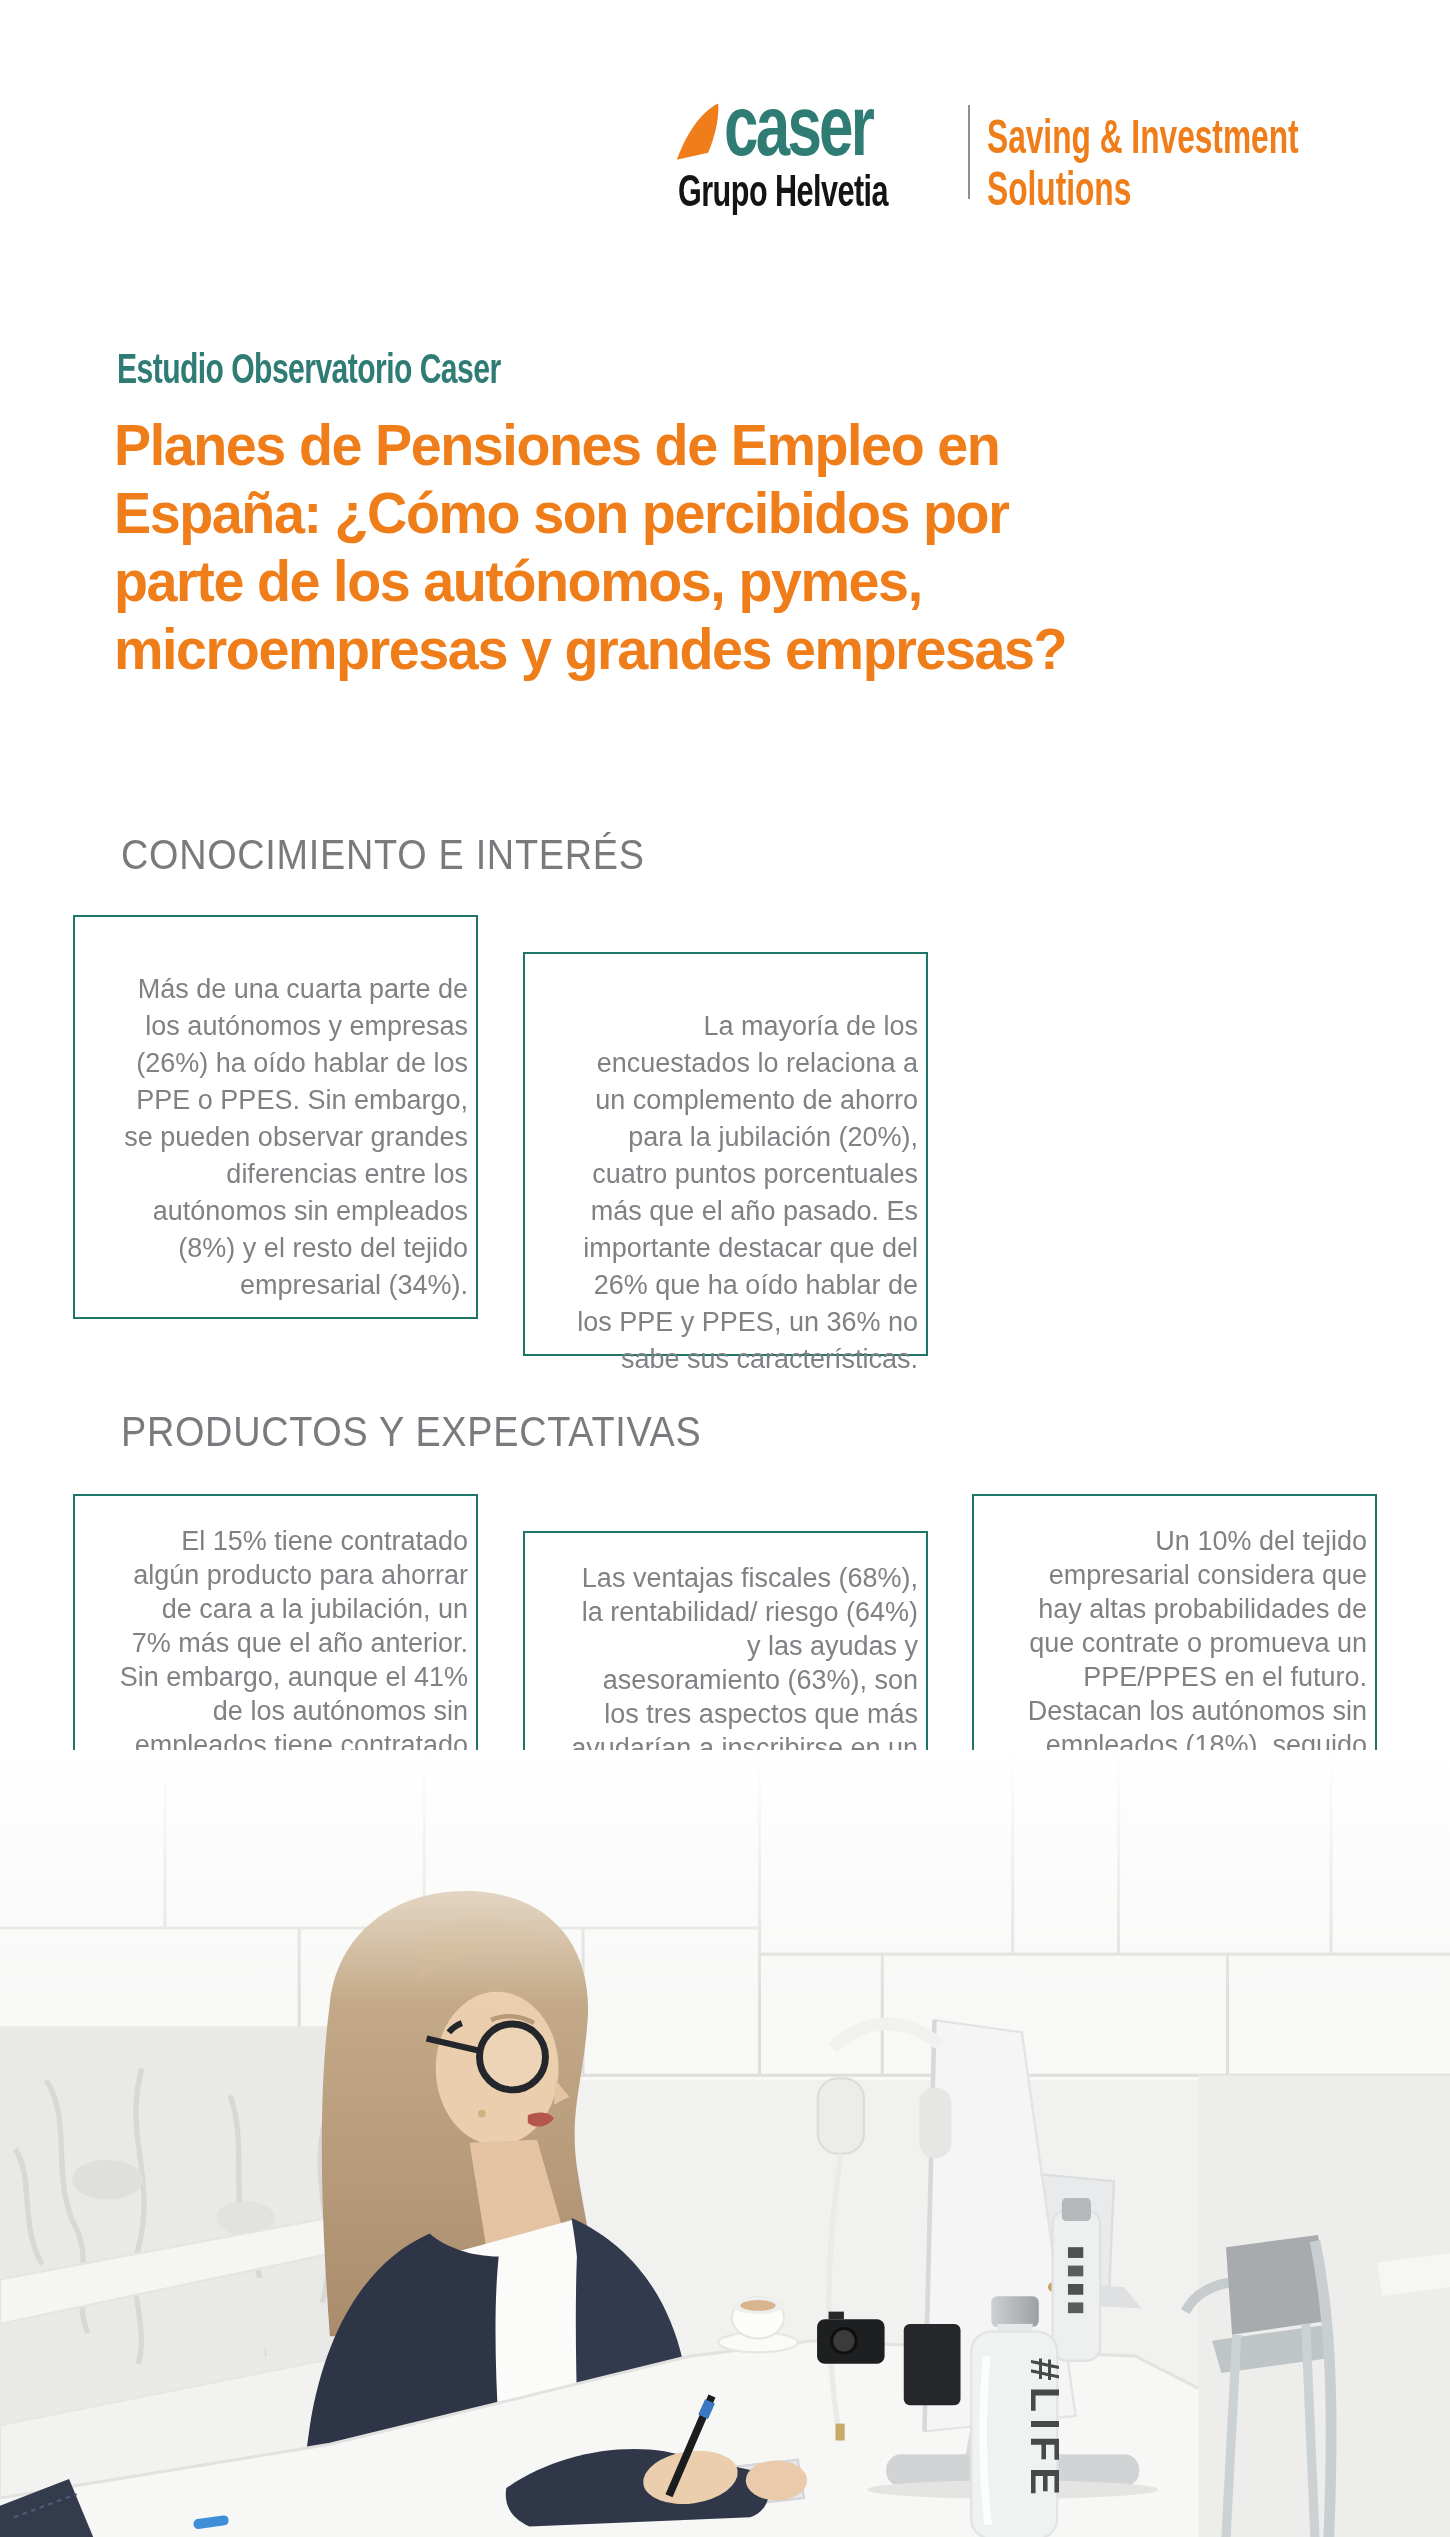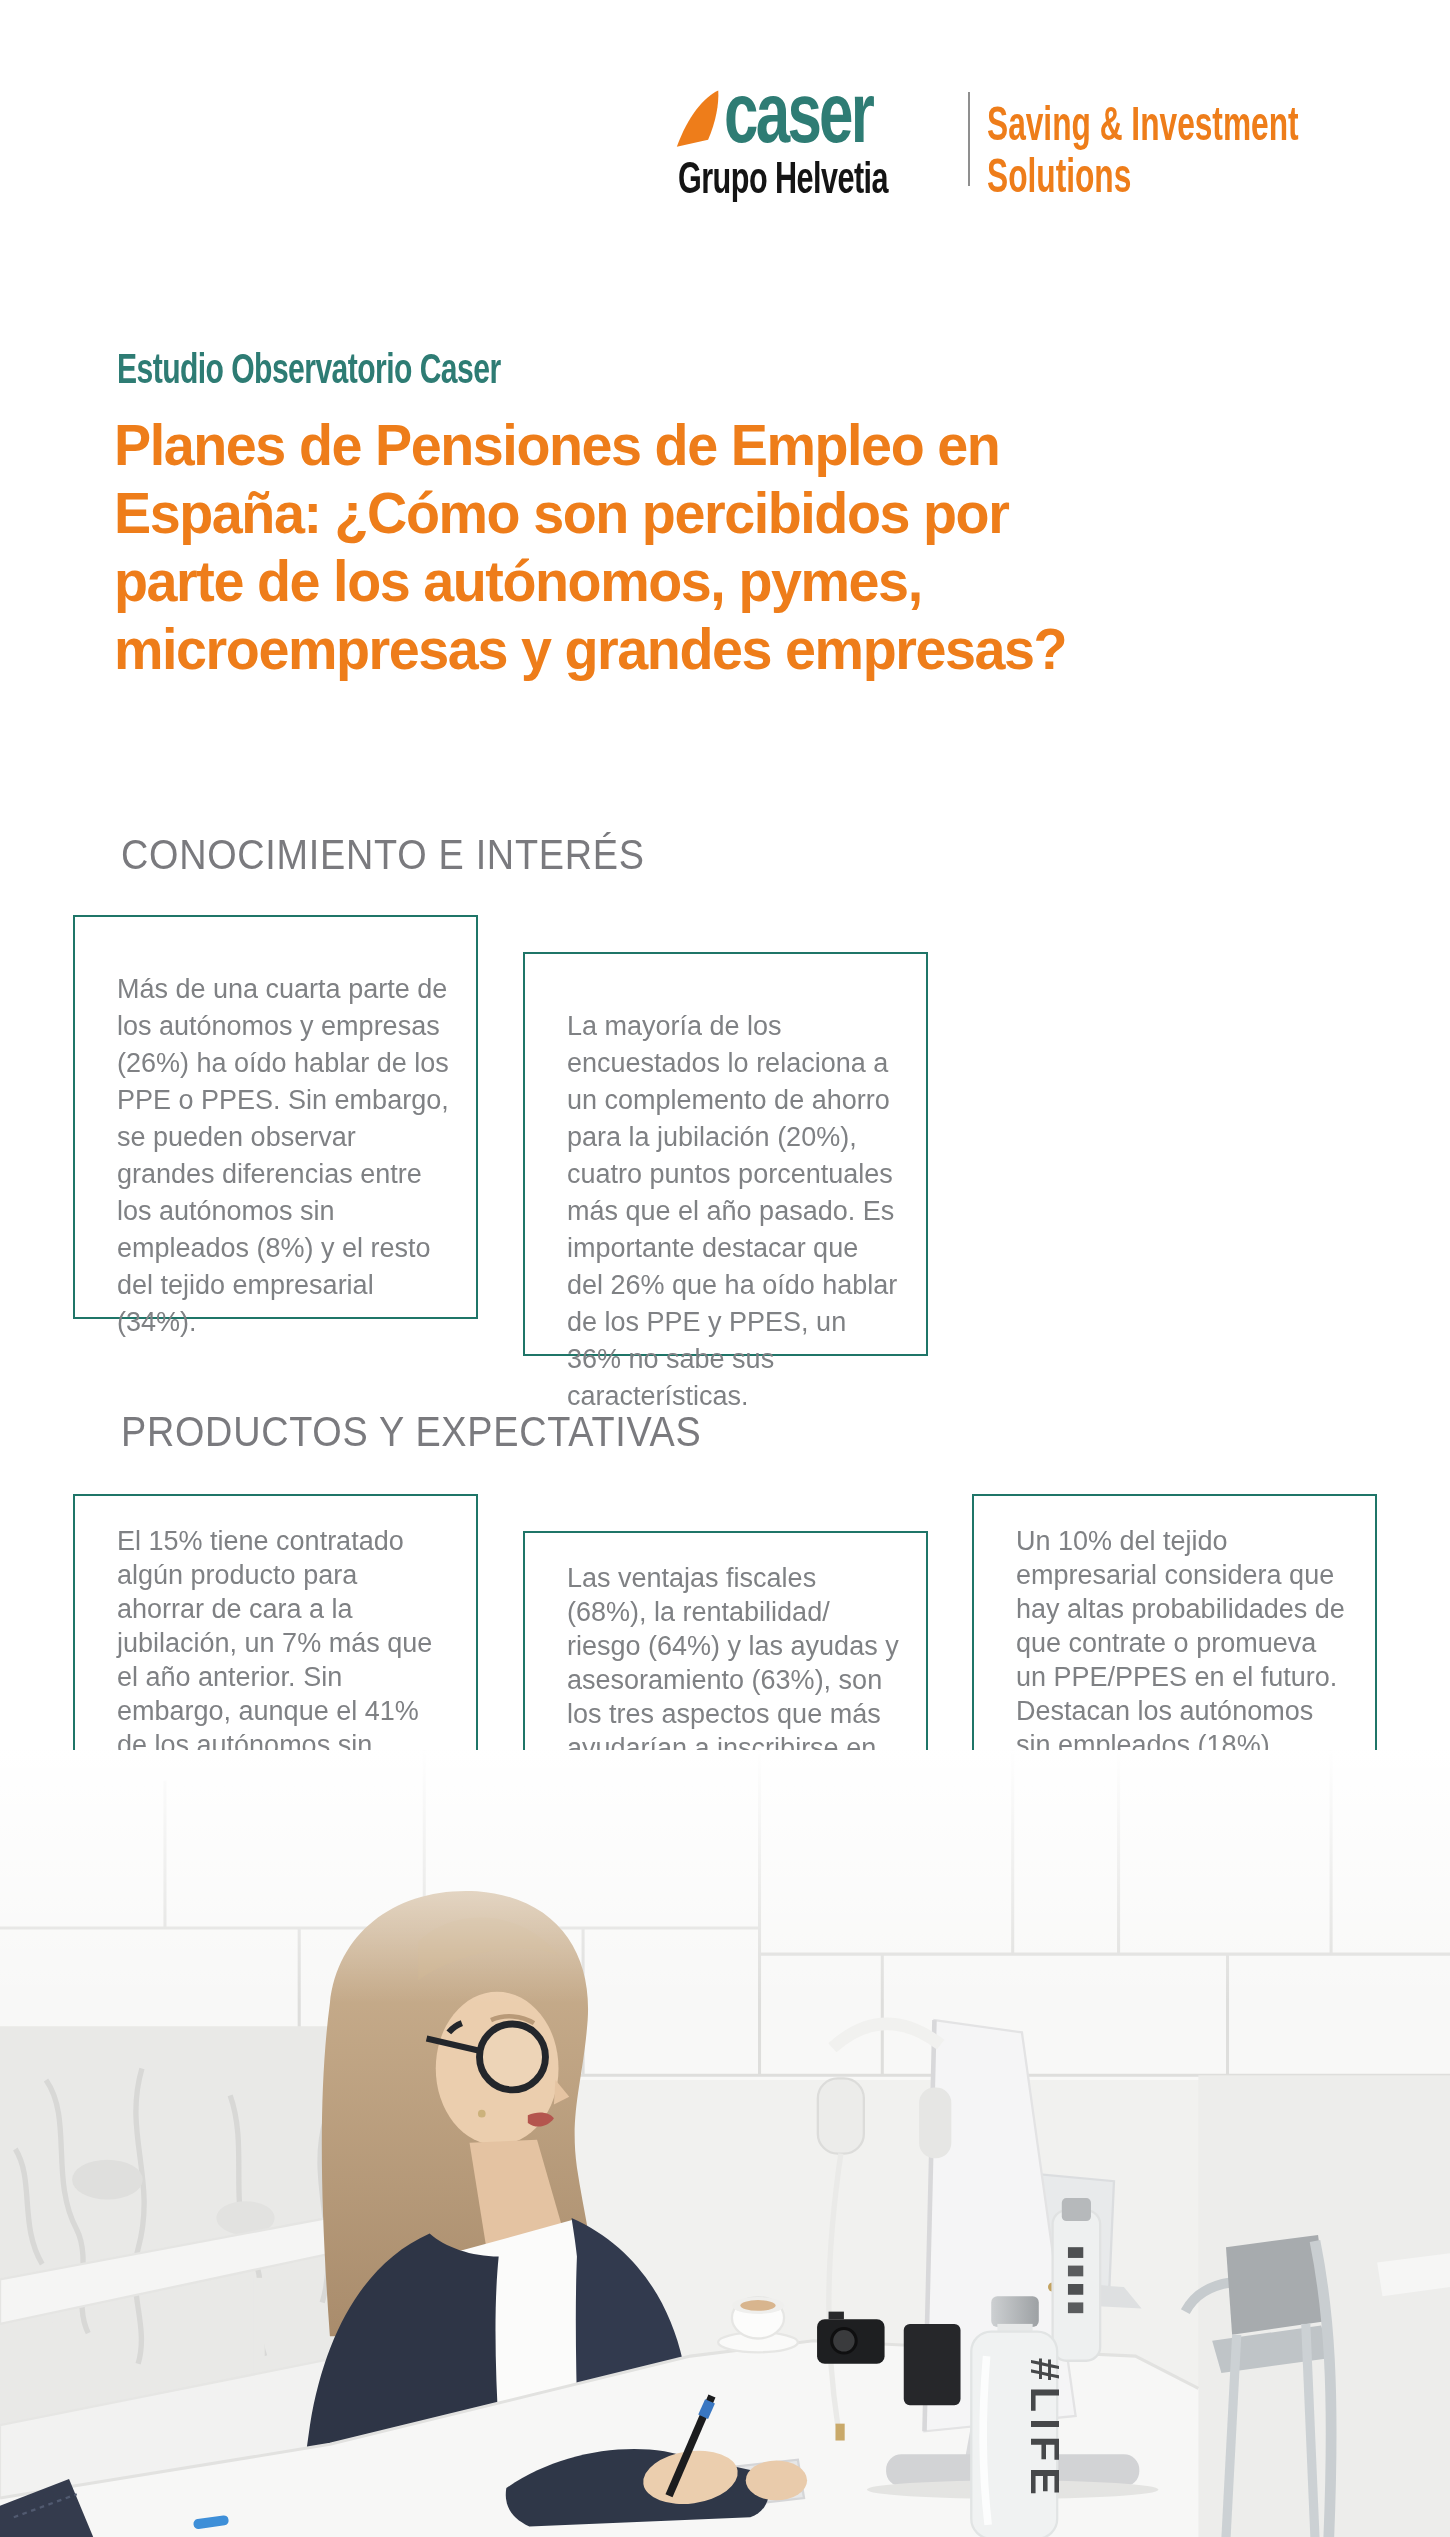--- a/index.html
+++ b/index.html
@@ -57,38 +57,38 @@
   }
   #heading-1{left:121px;top:833px;}
   #heading-2{left:121px;top:1410px;}
 
   
   .card{
     position:absolute;width:405px;box-sizing:border-box;
     border:2.3px solid #1F7568;background:#ffffff;
     color:#7F8184;font-size:27px;
   }
-  .card .card-text{display:block;padding:0 26px 0 42px;}
+  .card .card-text{display:block;padding:0 8px 0 42px;text-align:right;}
   .row1{top:915px;height:404px;}
   .row1 .card-text{padding-top:54px;line-height:37px;}
   .row2{top:1494px;height:376px;}
   .row2 .card-text{padding-top:28px;line-height:34px;}
   .col1{left:73px;}
   .col2{left:523px;margin-top:37px;}
   .col3{left:972px;}
 
   
   #photo{left:0;top:1750px;width:1450px;height:788px;}
 </style>
 </head>
 <body>
 
 <div id="page">
 
-  <div class="abs" style="left:0;top:3px;width:1450px;height:230px;">
+  <div class="abs" style="left:0;top:16px;width:1450px;height:230px;">
     <svg class="abs" style="left:672px;top:86px;" width="55" height="61" viewBox="0 0 60 78">
       <path d="M54,2 C36,10 15,35 1,74 L41,65 C51,42 55,19 54,2 Z" fill="#EE7D1A"></path>
     </svg>
     <div class="abs caser-word">caser</div>
     <div class="abs grupo">Grupo Helvetia</div>
     <div class="abs logo-divider"></div>
     <div class="abs tagline">
       <div>Saving &amp; Investment</div>
       <div>Solutions</div>
     </div>

